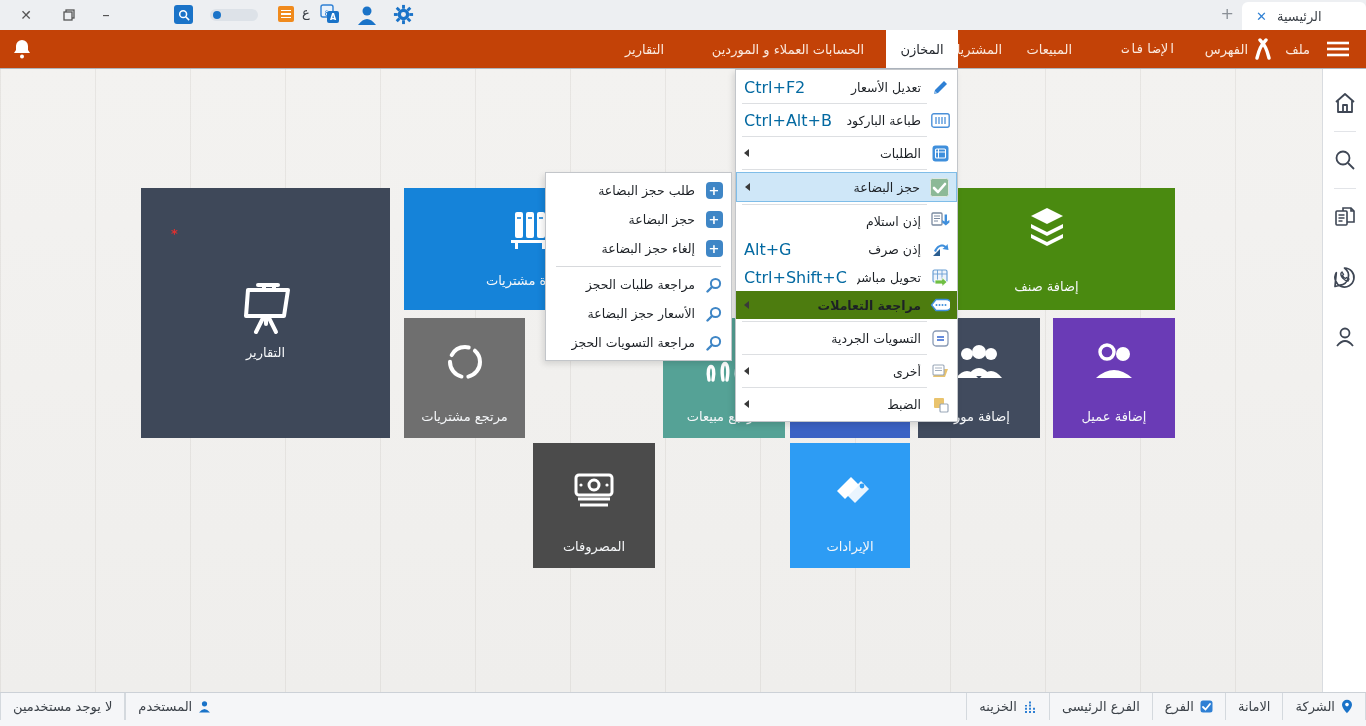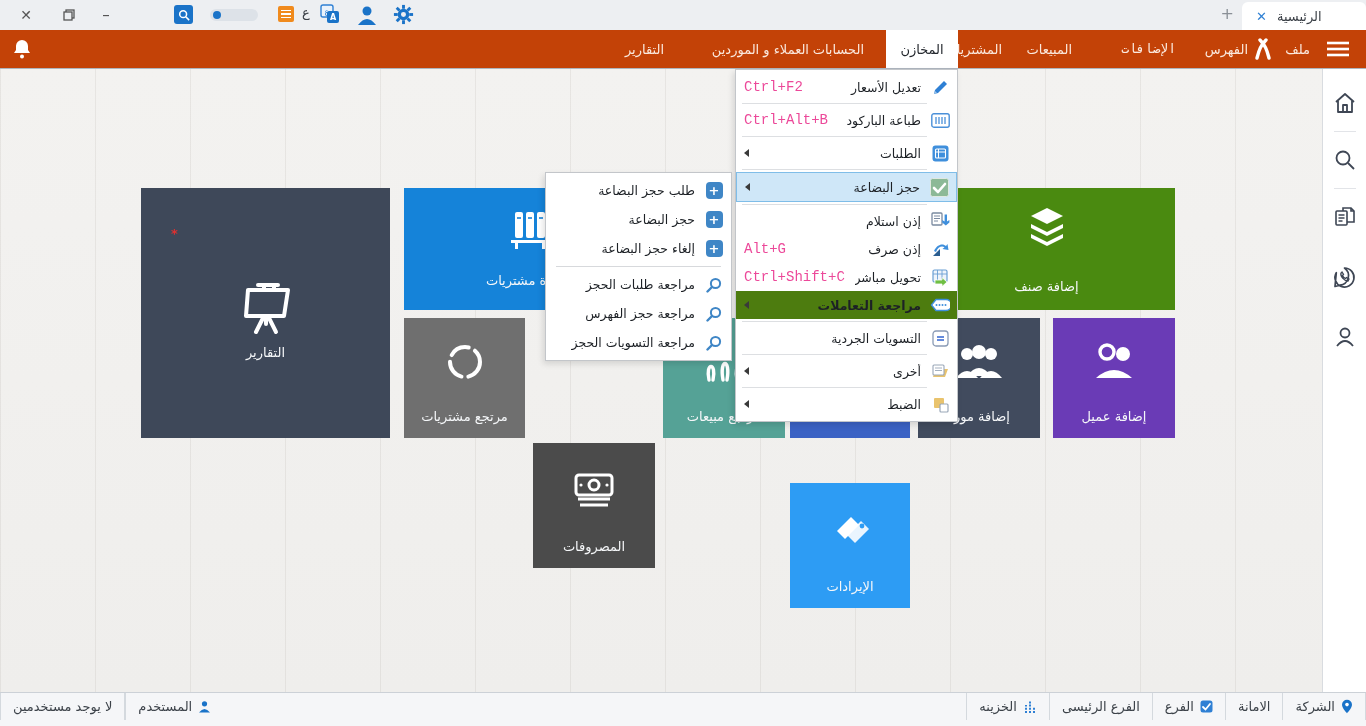--- a/index.html
+++ b/index.html
@@ -46,21 +46,21 @@
   .tile .lbl{position:absolute;left:0;right:0;bottom:14px;text-align:center;font-size:13px;color:#f5f7f9;}
   .tile .ico{position:absolute;left:0;right:0;display:flex;justify-content:center;}
   .badge{position:absolute;top:38px;left:30px;color:#e03030;font-size:13px;font-weight:bold;}
 
   
   .panel{position:absolute;background:#ffffff;border:1px solid #c3c6ca;box-shadow:-2px 3px 6px rgba(0,0,0,0.12);
     padding:3px 0;z-index:20;}
   .dd-item{display:flex;align-items:center;height:28px;padding:0 6px 0 8px;font-size:12.5px;color:#1d2126;}
   .dd-item .ic{width:22px;height:20px;display:flex;align-items:center;justify-content:center;margin-left:8px;flex:0 0 22px;}
   .dd-item .lb{flex:1;text-align:right;white-space:nowrap;overflow:hidden;}
-  .dd-item .sc{direction:ltr;font-size:14px;color:#ec4899;margin-right:10px;white-space:nowrap;font-family:Liberation Mono, monospace;}
+  .dd-item .sc{direction:ltr;font-size:16px;color:#0369a1;margin-right:10px;white-space:nowrap;}
   .dd-item .ar{width:0;height:0;border-top:4px solid transparent;border-bottom:4px solid transparent;
     border-right:5px solid #3a3a3a;margin-right:8px;}
   .dd-item.hl{background:#cfe7f8;border:1px solid #7fbde8;height:30px;}
   .dd-item.hv{background:#4d7c0f;font-weight:bold;}
   .dd-sep{height:1px;background:#dddfe2;margin:2px 30px 2px 6px;}
   .sub-sep{height:1px;background:#d7d9dc;margin:3px 10px;}
 
   .plusbtn{width:17px;height:17px;border-radius:4px;background:#3f86c6;color:#fff;display:flex;
     align-items:center;justify-content:center;font-size:13px;font-weight:bold;line-height:1;}
   #statusbar{left:0;top:692px;width:1366px;height:34px;background:#f5f6f8;border-top:1px solid #ccd1d7;}
@@ -315,21 +315,21 @@
           </g>
           <g fill="#fff">
               <circle cx="11" cy="16" r="1.6"></circle>
               <circle cx="37" cy="16" r="1.6"></circle>
             </g>
         </svg>
       </div>
       <div class="lbl">المصروفات</div>
     </div>
 
-    <div class="tile" style="left: 790px; top: 374px; width: 120px; height: 125px; background-color: rgb(45, 156, 244); margin-top: 40px;">
+    <div class="tile" style="left: 790px; top: 374px; width: 120px; height: 125px; background-color: rgb(45, 156, 244);">
       <div class="ico" style="top:26px;">
         <svg width="46" height="42" viewBox="0 0 46 42">
           <g fill="#fff">
             <path d="M10 22 L24 8 L32 16 L18 30 Z"></path>
             <path d="M20 26 L34 12 L42 20 L28 34 Z" opacity="0.9"></path>
           </g>
           <circle cx="35" cy="17" r="2.4" fill="#2d9cf4"></circle>
         </svg>
       </div>
       <div class="lbl">الإيرادات</div>
@@ -574,21 +574,21 @@
       </span>
       <span class="lb">مراجعة طلبات الحجز</span>
     </div>
     <div class="dd-item" style="height:29px;">
       <span class="ic">
         <svg width="16" height="16" viewBox="0 0 16 16">
             <circle cx="9.5" cy="6.5" r="4.6" fill="none" stroke="#3f86c6" stroke-width="2"></circle>
             <line x1="6" y1="10" x2="1.5" y2="14.5" stroke="#3f86c6" stroke-width="2.4" stroke-linecap="round"></line>
           </svg>
       </span>
-      <span class="lb">مراجعة حجز الفهرس</span>
+      <span class="lb">الأسعار حجز البضاعة</span>
     </div>
     <div class="dd-item" style="height:29px;">
       <span class="ic">
         <svg width="16" height="16" viewBox="0 0 16 16">
             <circle cx="9.5" cy="6.5" r="4.6" fill="none" stroke="#3f86c6" stroke-width="2"></circle>
             <line x1="6" y1="10" x2="1.5" y2="14.5" stroke="#3f86c6" stroke-width="2.4" stroke-linecap="round"></line>
           </svg>
       </span>
       <span class="lb">مراجعة التسويات الحجز</span>
     </div>

